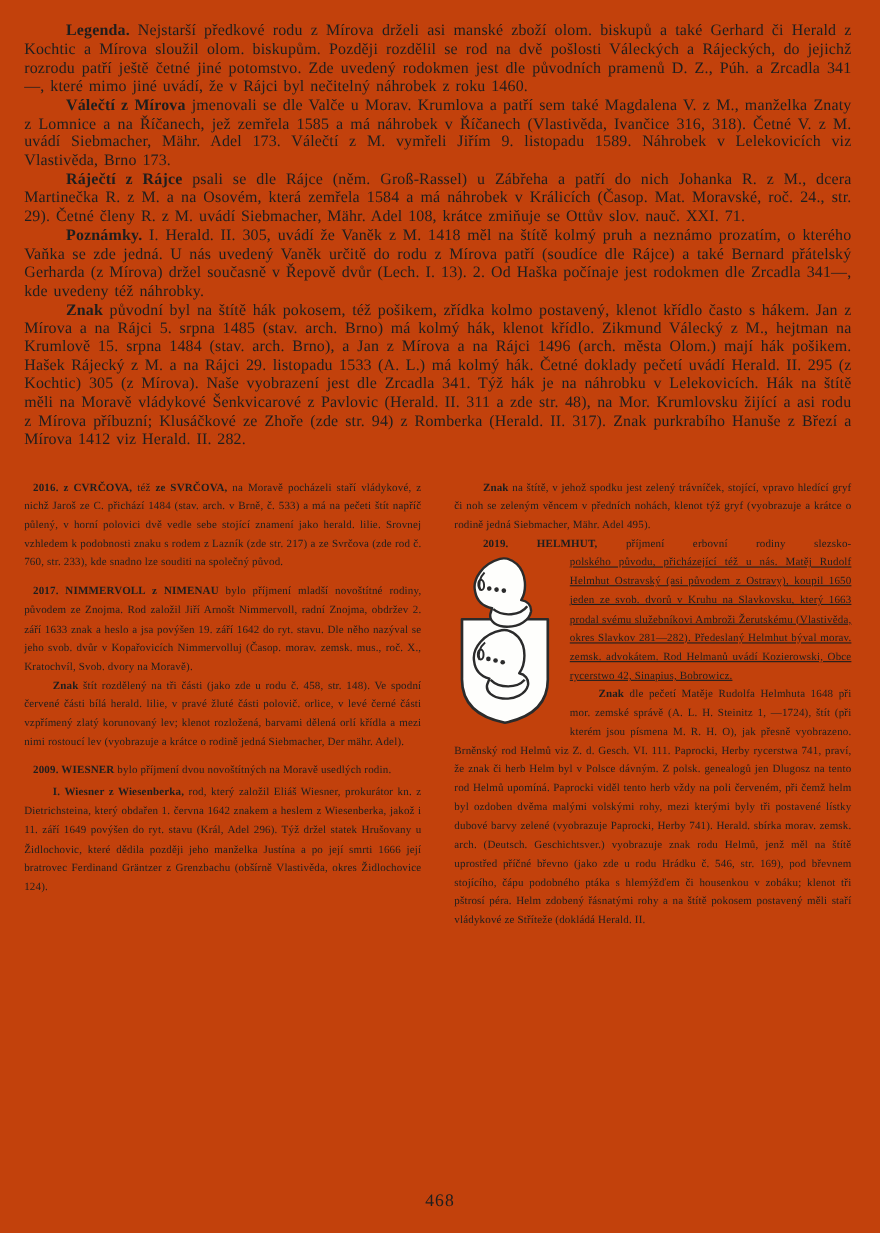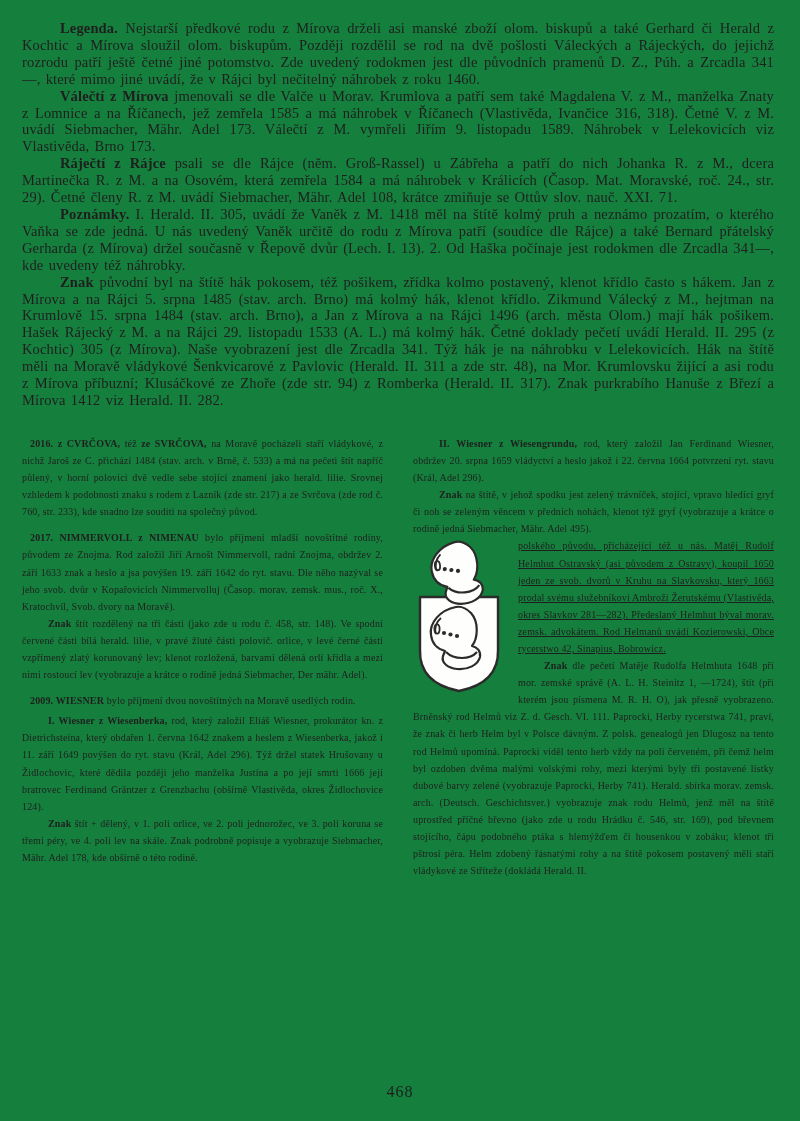--- a/index.html
+++ b/index.html
@@ -1,20 +1,20 @@
 <!DOCTYPE html>
 <html lang="cs"><head>
 <meta charset="utf-8">
 <style>
   html,body{margin:0;padding:0;background:#e8e8e6;}
   .page{
     position:relative;
     width:800px;height:1121px;
     margin:0 auto;
-    background:#15803d;
+    background:#c2410c;
     color:#1e1e1e;
     font-family:"Liberation Serif","DejaVu Serif",serif;
     overflow:hidden;
   }
   .content{
     position:absolute;
     left:22px;right:26px;top:20px;
   }
   
   .top-section p{
@@ -86,28 +86,27 @@
     <div class="columns">
 
       <div class="col">
         <p class="entry" style="margin-top:0;"><span class="lead">2016. z CVRČOVA,</span><span> též </span><span class="lead">ze SVRČOVA,</span><span> na Moravě pocházeli staří vládykové, z nichž Jaroš ze C. přichází 1484 (stav. arch. v Brně, č. 533) a má na pečeti štít napříč půlený, v horní polovici dvě vedle sebe stojící znamení jako herald. lilie. Srovnej vzhledem k podobnosti znaku s rodem z Lazník (zde str. 217) a ze Svrčova (zde rod č. 760, str. 233), kde snadno lze souditi na společný původ.</span></p>
 
         <p class="entry"><span class="lead">2017. NIMMERVOLL z NIMENAU</span><span> bylo příjmení mladší novoštítné rodiny, původem ze Znojma. Rod založil Jiří Arnošt Nimmervoll, radní Znojma, obdržev 2. září 1633 znak a heslo a jsa povýšen 19. září 1642 do ryt. stavu. Dle něho nazýval se jeho svob. dvůr v Kopařovicích Nimmervolluj (Časop. morav. zemsk. mus., roč. X., Kratochvíl, Svob. dvory na Moravě).</span></p>
         <p><span class="lead">Znak</span><span> štít rozdělený na tři části (jako zde u rodu č. 458, str. 148). Ve spodní červené části bílá herald. lilie, v pravé žluté části polovič. orlice, v levé černé části vzpřímený zlatý korunovaný lev; klenot rozložená, barvami dělená orlí křídla a mezi nimi rostoucí lev (vyobrazuje a krátce o rodině jedná Siebmacher, Der mähr. Adel).</span></p>
 
         <p class="entry"><span class="lead">2009. WIESNER</span><span> bylo příjmení dvou novoštítných na Moravě usedlých rodin.</span></p>
         <p class="sub-entry"><span class="lead">I. Wiesner z Wiesenberka,</span><span> rod, který založil Eliáš Wiesner, prokurátor kn. z Dietrichsteina, který obdařen 1. června 1642 znakem a heslem z Wiesenberka, jakož i 11. září 1649 povýšen do ryt. stavu (Král, Adel 296). Týž držel statek Hrušovany u Židlochovic, které dědila později jeho manželka Justína a po její smrti 1666 její bratrovec Ferdinand Gräntzer z Grenzbachu (obšírně Vlastivěda, okres Židlochovice 124).</span></p>
-        <p><span class="lead">Znak</span><span> štít + dělený, v 1. poli orlice, ve 2. poli jednorožec, ve 3. poli koruna se třemi péry, ve 4. poli lev na skále. Znak podrobně popisuje a vyobrazuje Siebmacher, Mähr. Adel 178, kde obšírně o této rodině.</span></p>
       </div>
 
       <div class="col">
-        <p class="sub-entry" style="margin-top:0;"><span class="lead">II. Wiesner z Wiesengrundu,</span><span> rod, který založil Jan Ferdinand Wiesner, obdržev 20. srpna 1659 vládyctví a heslo jakož i 22. června 1664 potvrzení ryt. stavu (Král, Adel 296).</span></p>
         <p><span class="lead">Znak</span><span> na štítě, v jehož spodku jest zelený trávníček, stojící, vpravo hledící gryf či noh se zeleným věncem v předních nohách, klenot týž gryf (vyobrazuje a krátce o rodině jedná Siebmacher, Mähr. Adel 495).</span></p>
 
         <div>
+          <p class="helmhut-first-line"><span class="lead">2019. HELMHUT,</span><span> příjmení erbovní rodiny slezsko-</span></p>
           <div class="helmhut-body">
             <svg class="arms-figure" viewBox="0 0 92 158" aria-hidden="true">
               <g fill="#fefefc" stroke="#2b2b2b" stroke-width="2.4" stroke-linejoin="round">
 
                 <path d="M7 57 L85 57 L85 110 Q86 143 46 151 Q6 143 7 110 Z"></path>
               </g>
 
               <g transform="translate(14,-1) rotate(-5 30 32)" fill="#fefefc" stroke="#2b2b2b" stroke-width="2.2" stroke-linejoin="round">
                 <path d="M30 3 C14 6 3 19 5 31 C6 40 12 45 19 47 L17 52 C15 59 22 64 31 65 C42 66 52 61 54 53 C55 47 51 43 46 42 C52 34 53 18 45 9 C40 4 35 2 30 3 Z"></path>
                 <path d="M20 48 C28 56 44 56 51 48" fill="none"></path>

